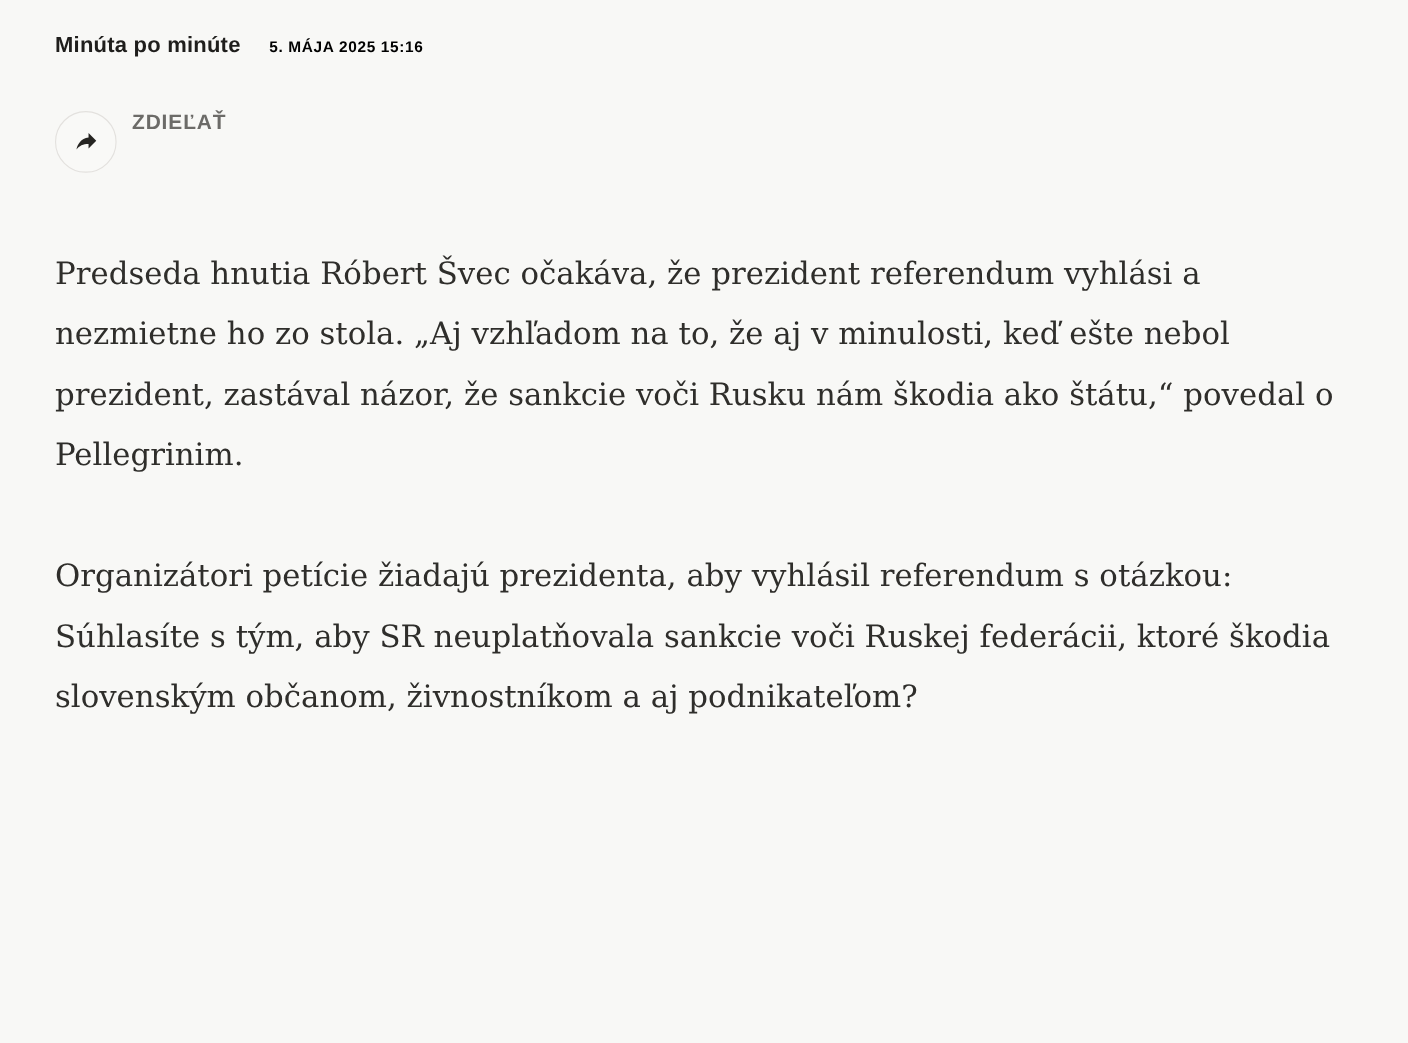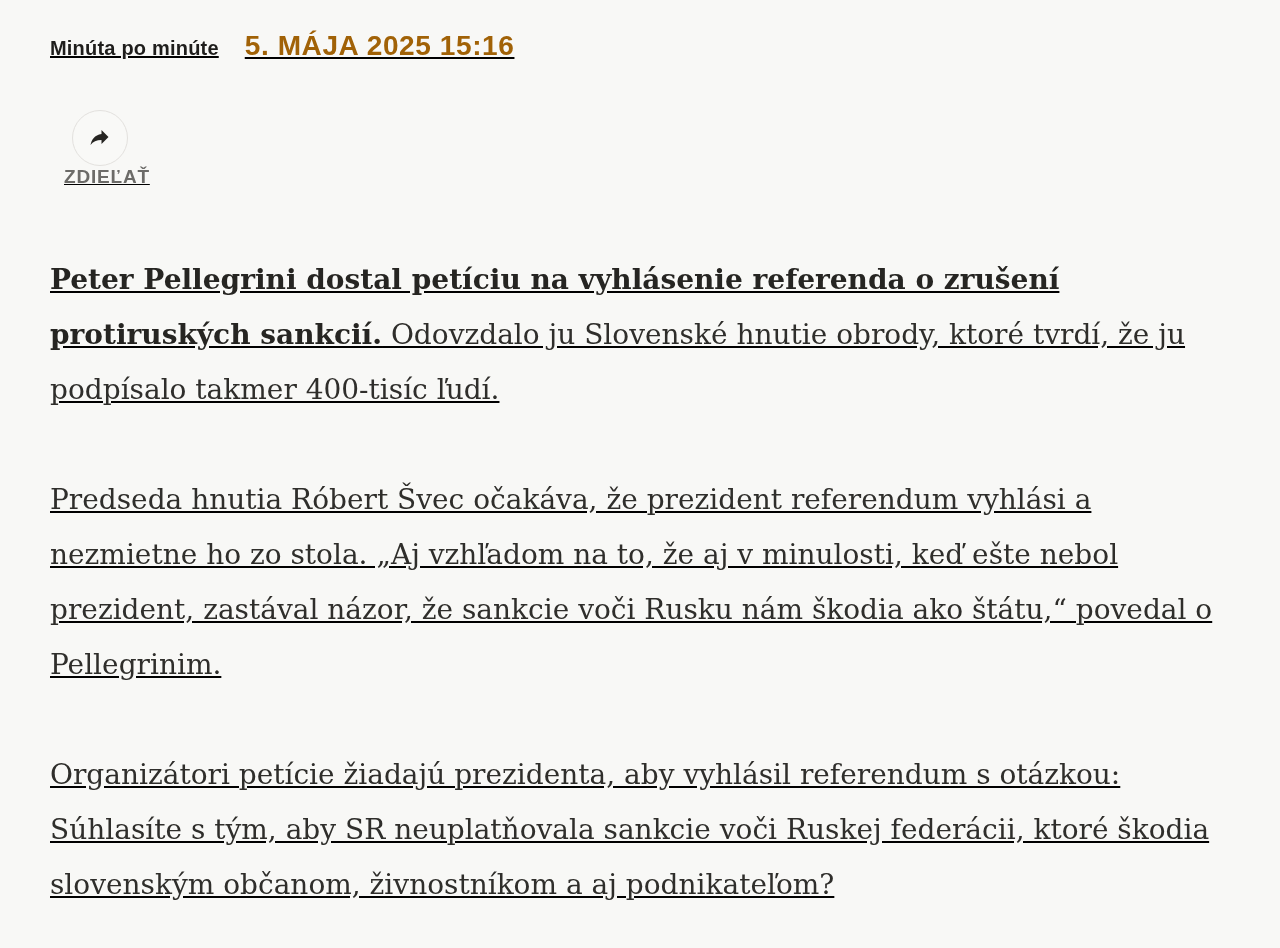--- a/index.html
+++ b/index.html
@@ -9,53 +9,51 @@
     width: 1280px;
     height: 948px;
     overflow: hidden;
     font-family: "Liberation Sans", sans-serif;
   }
   .entry {
     box-sizing: border-box;
     width: 1256px;
     height: 948px;
     padding: 30px 23px 0 50px;
-    text-decoration: underline;
   }
   
   .entry-header {
     display: flex;
     align-items: baseline;
     gap: 26px;
   }
   .section-label {
     font-size: 20px;
     font-weight: 700;
     color: #1f1e1c;
     letter-spacing: 0.2px;
     text-decoration: none;
     cursor: pointer;
   }
   .timestamp {
-    font-size: 28px;
+    font-size: 14px;
     font-weight: 700;
-    color: #a16207;
+    color: #000000;
     letter-spacing: 0.6px;
   }
   
   .share-row {
     margin-top: 48px;
     display: flex;
-    align-items: center;
+    align-items: flex-start;
     cursor: pointer;
     width: max-content;
     background: none;
     border: none;
     padding: 0;
-    flex-direction: column;
   }
   .share-circle {
     width: 56px;
     height: 56px;
     border: 1px solid #e3e1de;
     border-radius: 50%;
     display: flex;
     align-items: center;
     justify-content: center;
     background: #f9f9f7;
@@ -106,23 +104,20 @@
         <svg width="27" height="24" viewBox="0 0 24 24" aria-hidden="true">
           <path fill="#262522" d="M14 9V5l7 7-7 7v-4.1c-5 0-8.5 1.6-11 5.1 1-5 4-10 11-11z"></path>
         </svg>
       </span>
     </span>
     <span class="share-label">ZDIEĽAŤ</span>
   </div>
 
   <div class="article">
     <p>
-      <span class="lead">Peter Pellegrini dostal petíciu na vyhlásenie referenda o zrušení protiruských sankcií.</span><span> Odovzdalo ju Slovenské hnutie obrody, ktoré tvrdí, že ju podpísalo takmer 400-tisíc ľudí.</span>
-    </p>
-    <p>
       <span class="lead"></span><span>Predseda hnutia Róbert Švec očakáva, že prezident referendum vyhlási a nezmietne ho zo stola. „Aj vzhľadom na to, že aj v minulosti, keď ešte nebol prezident, zastával názor, že sankcie voči Rusku nám škodia ako štátu,“ povedal o Pellegrinim.</span>
     </p>
     <p>
       <span class="lead"></span><span>Organizátori petície žiadajú prezidenta, aby vyhlásil referendum s otázkou: Súhlasíte s tým, aby SR neuplatňovala sankcie voči Ruskej federácii, ktoré škodia slovenským občanom, živnostníkom a aj podnikateľom?</span>
     </p>
   </div>
 
 </div>
 
 </body></html>

